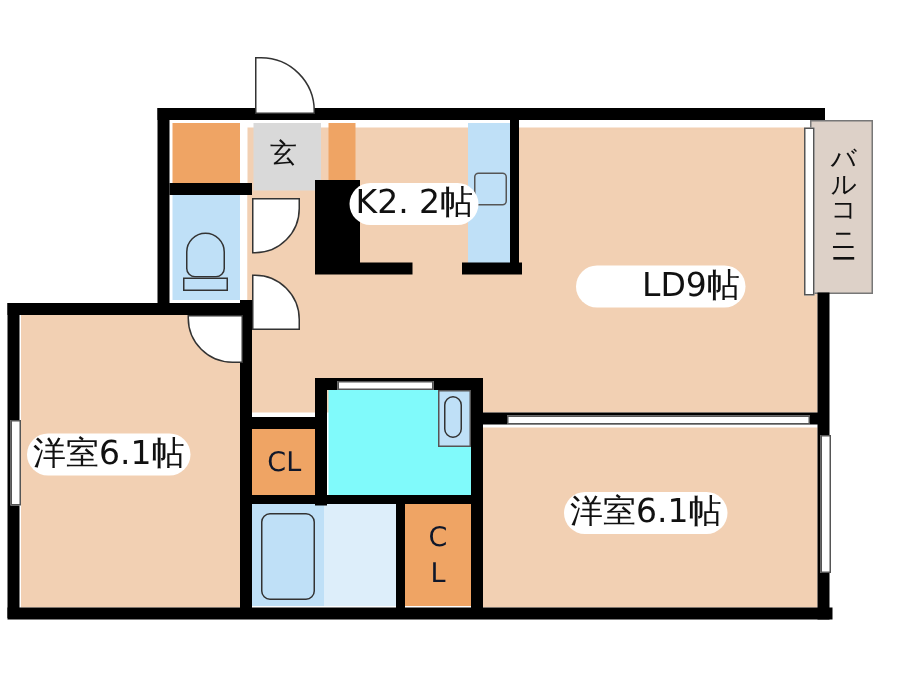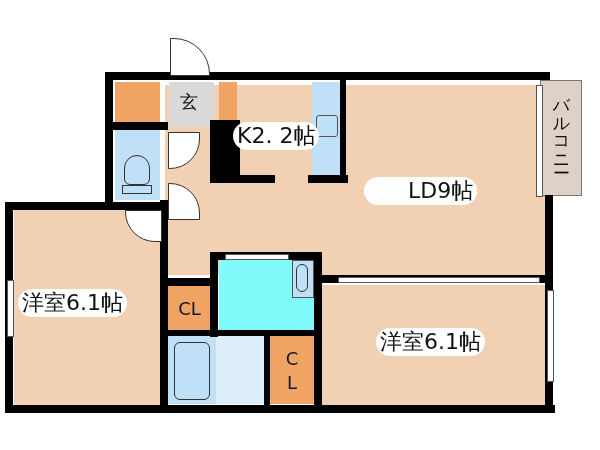--- a/index.html
+++ b/index.html
@@ -74,20 +74,20 @@
 <div class="win" style="left:536px;top:85px;width:5px;height:110px;"></div>
 <div class="win" style="left:338px;top:277px;width:200px;height:4px;"></div>
 <div class="win" style="left:225px;top:254px;width:62px;height:4px;"></div>
 
 <div class="door" style="left:170px;top:38px;width:38px;height:36px;border-radius:0 36px 0 0;"></div>
 <div class="door" style="left:168px;top:132px;width:30px;height:35px;border-radius:0 0 30px 0;"></div>
 <div class="door" style="left:168px;top:183px;width:30px;height:35px;border-radius:0 30px 0 0;"></div>
 <div class="door" style="left:125px;top:210px;width:35px;height:30px;border-radius:0 0 0 30px;"></div>
 
 <div class="label" style="left:233px;top:122px;">K2. 2帖</div>
-<div class="label" style="left:364px;top:177px;padding-left:44px;">LD9帖</div>
+<div class="label" style="left:384px;top:177px;padding-left:44px;">LD9帖</div>
 <div class="label" style="left:18px;top:289px;">洋室6.1帖</div>
 <div class="label" style="left:376px;top:328px;">洋室6.1帖</div>
 <div class="abs" style="left:180px;top:90px;font-size:18px;color:#111;">玄</div>
 <div class="abs" style="left:550px;top:86px;width:22px;font-size:17px;line-height:20px;writing-mode:vertical-rl;color:#111;">バルコニー</div>
 <div class="clabel" style="left:168px;top:298px;width:43px;">CL</div>
 <div class="clabel" style="left:270px;top:348px;width:44px;">C</div>
 <div class="clabel" style="left:270px;top:372px;width:44px;">L</div>
 
 </body></html>

